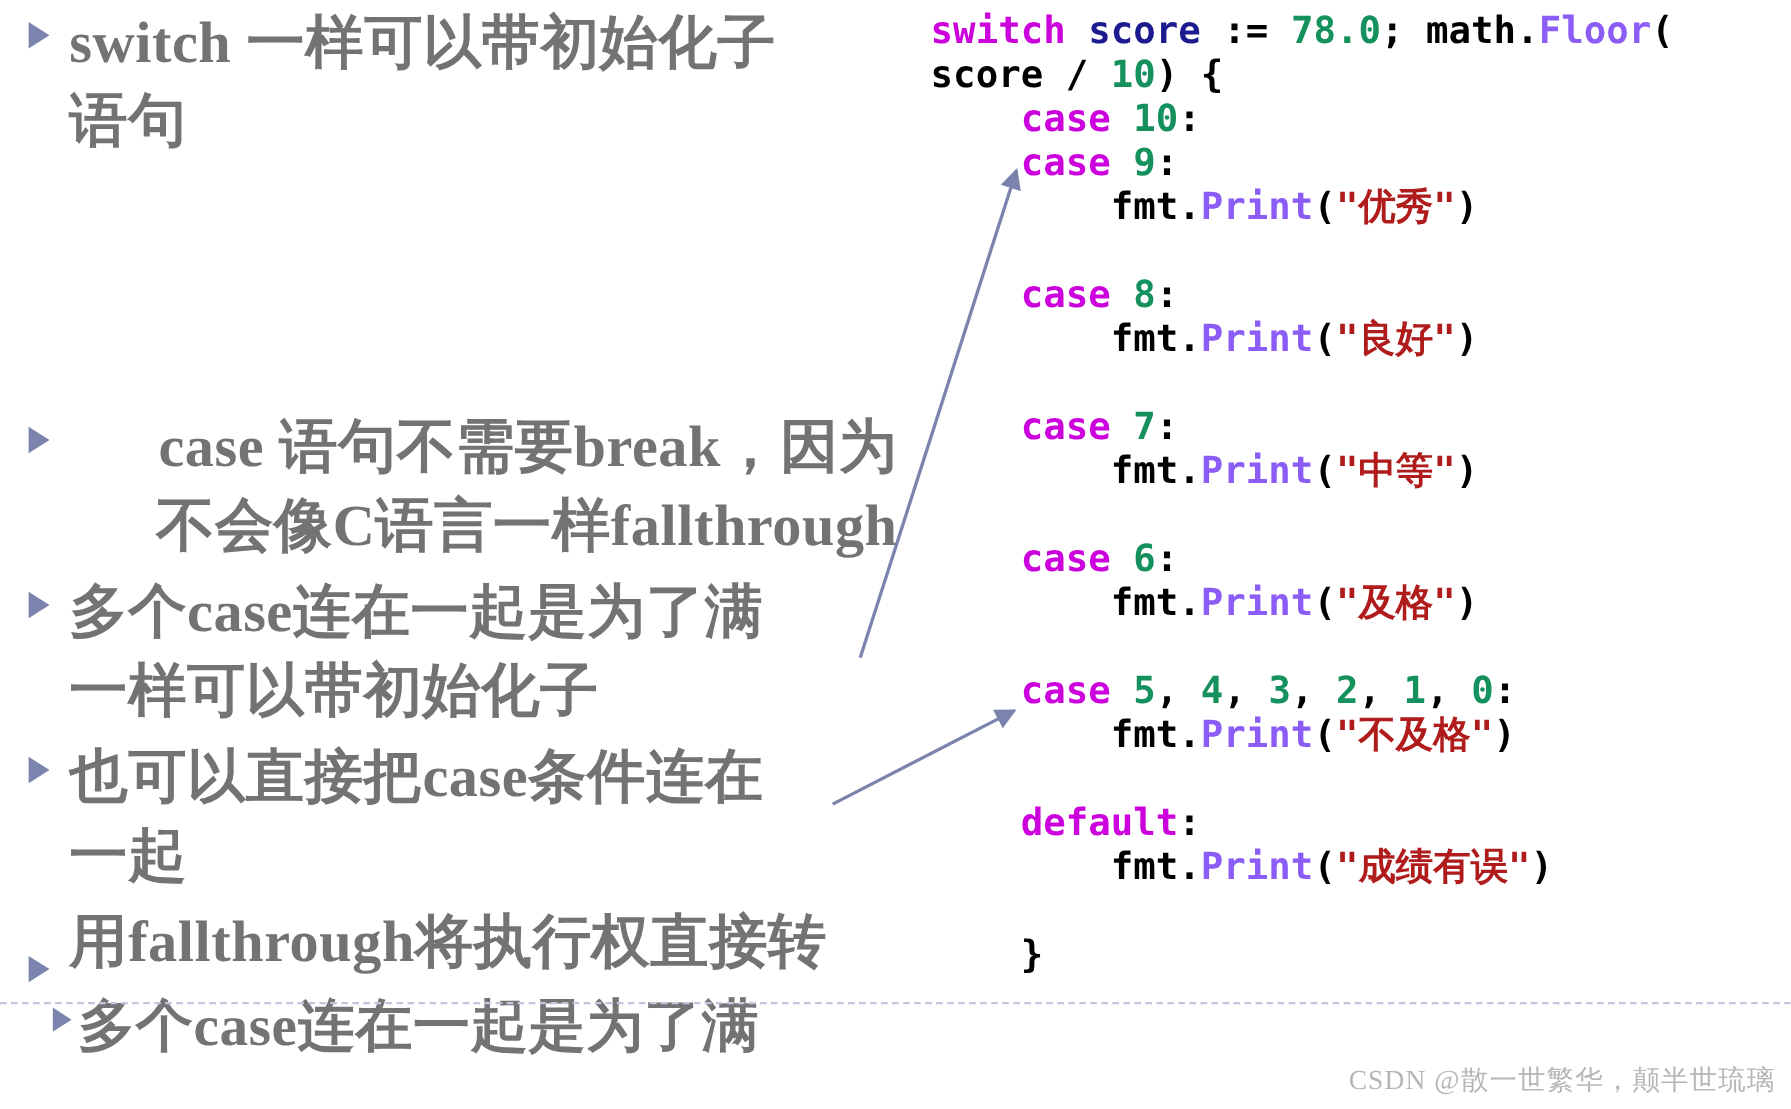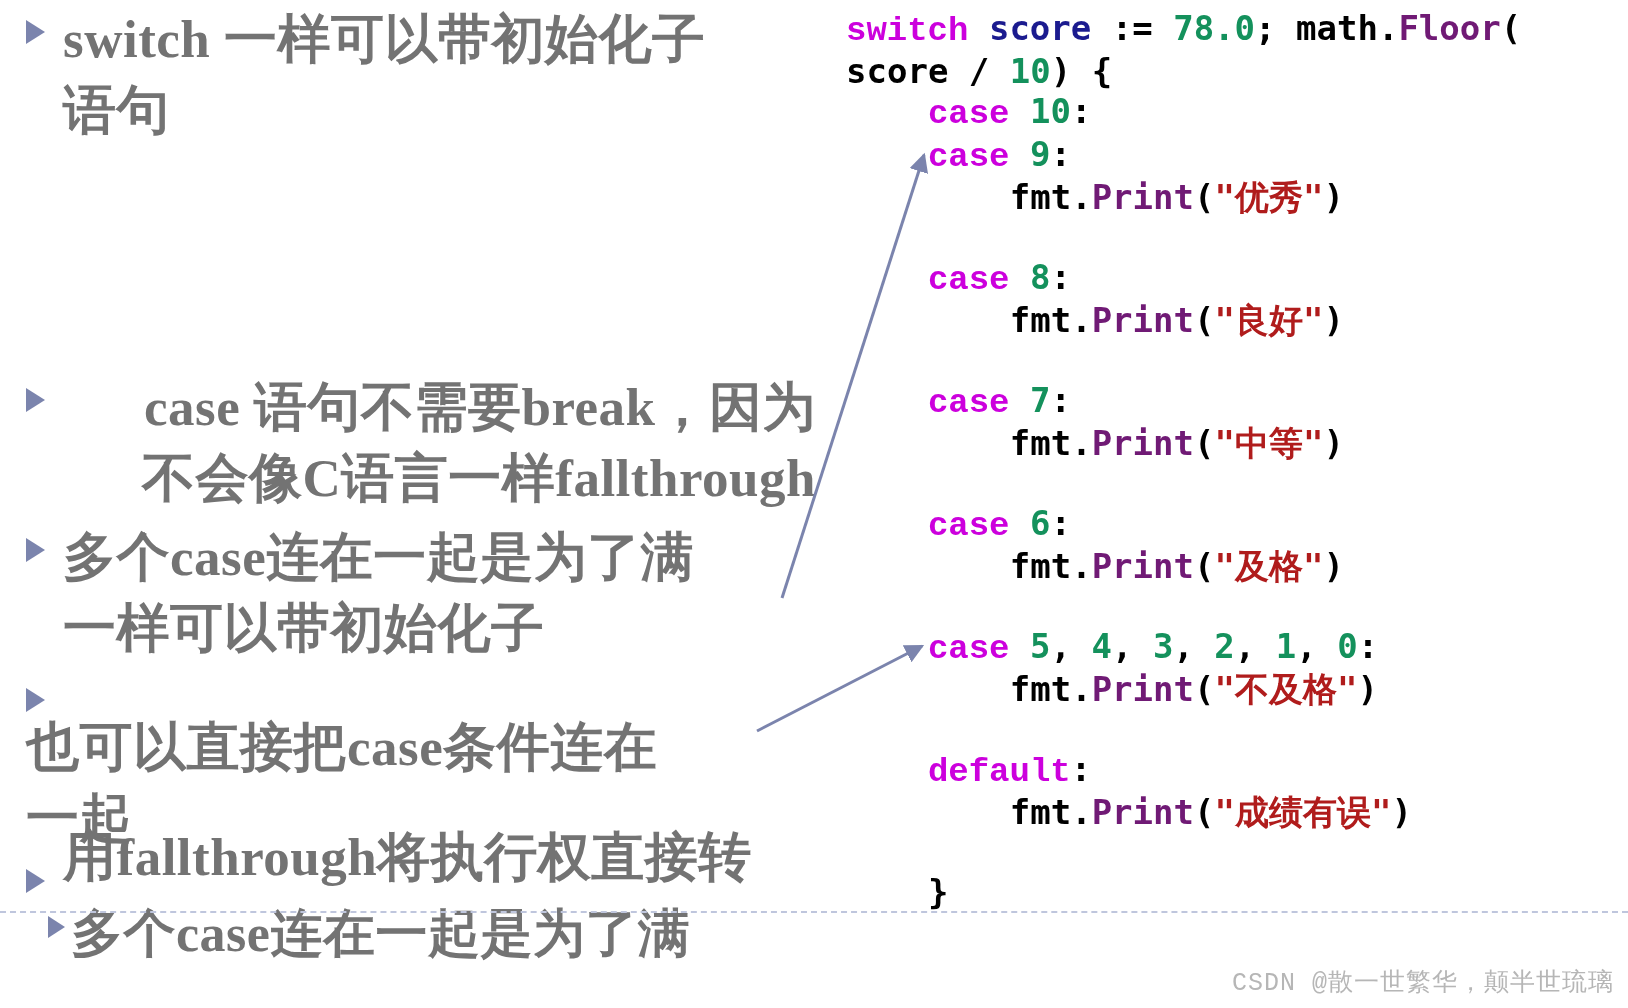--- a/index.html
+++ b/index.html
@@ -76,24 +76,24 @@
     width: 782px;
     font-family: "DejaVu Sans Mono", "Liberation Mono", monospace;
     font-size: 34px;
     font-weight: bold;
     line-height: 40px;
     color: #000000;
     white-space: pre;
   }
   .code-line { min-height: 40px; }
   .code-line.blank { height: 40px; }
-  .kw   { color: #cc00dd; font-family: Liberation Mono, monospace; }           
+  .kw   { color: #cc00dd; }           
   .var  { color: #1b1b8f; }           
   .num  { color: #14915c; }           
-  .fn   { color: #701a75; }           
+  .fn   { color: #8b5cf6; }           
   .str  { color: #b01c1c; }           
   .pln  { color: #000000; }
 
   
   #arrows {
     position: absolute;
     left: 0; top: 0;
     width: 1628px; height: 1008px;
     pointer-events: none;
   }
@@ -106,21 +106,21 @@
     width: 1628px;
     height: 0px;
     border-top: 2px dashed #bfc6dd;
   }
 
   
   #watermark {
     position: absolute;
     right: 14px;
     bottom: 10px;
-    font-family: Liberation Mono, monospace;
+    font-family: Liberation Serif, serif;
     font-size: 25px;
     color: #b6b6b6;
     letter-spacing: 1px;
     white-space: nowrap;
   }
 </style>
 </head>
 <body>
 
 <div id="slide">
@@ -139,21 +139,21 @@
       <span class="bullet-text">case 语句不需要break，因为
 不会像C语言一样fallthrough</span>
     </div>
 
     <div class="bullet-row" style="top:522px;">
       <span class="bullet-marker"></span>
       <span class="bullet-text">多个case连在一起是为了满
 一样可以带初始化子</span>
     </div>
 
-    <div class="bullet-row" style="top:672px;flex-direction:column;">
+    <div class="bullet-row" style="top:672px;">
       <span class="bullet-marker"></span>
       <span class="bullet-text">也可以直接把case条件连在
 一起</span>
     </div>
 
     <div class="bullet-row" style="top:822px;align-items:flex-end;">
       <span class="bullet-marker"></span>
       <span class="bullet-text">用fallthrough将执行权直接转</span>
     </div>
 

